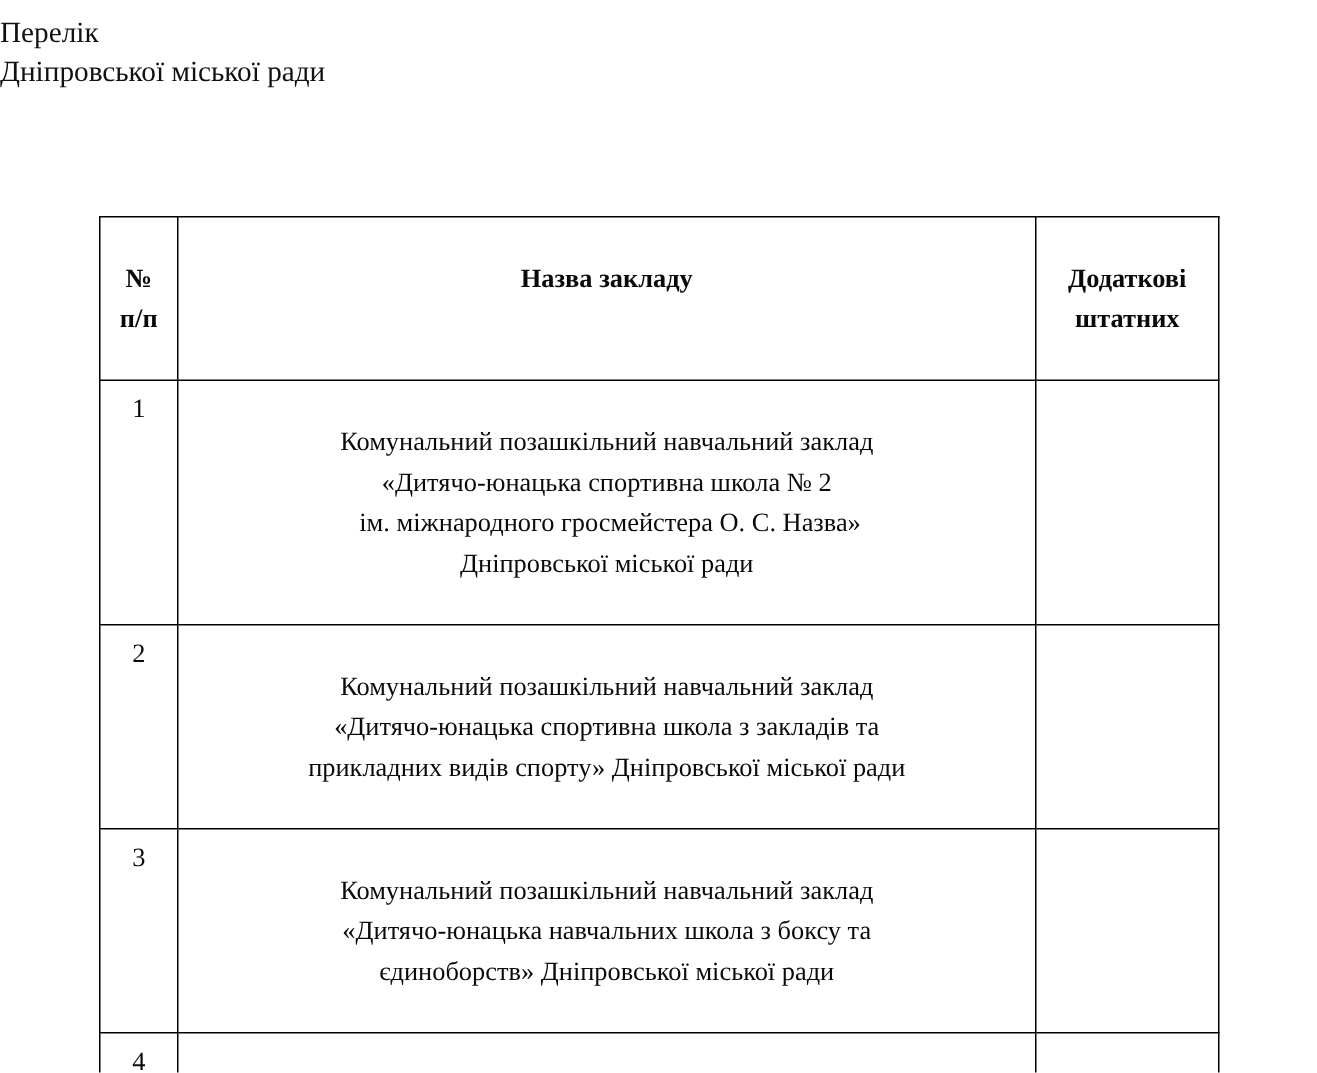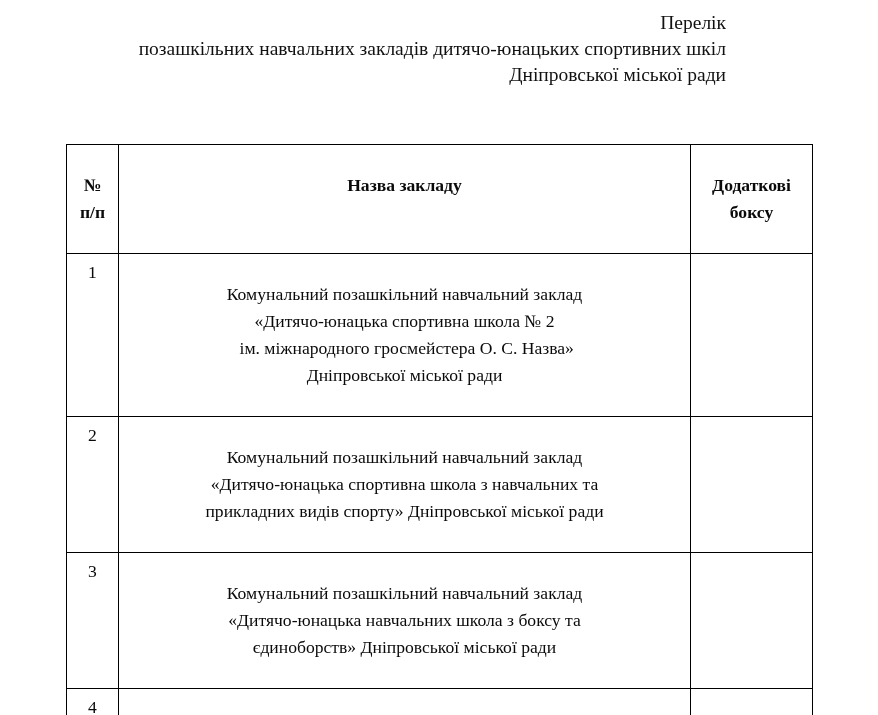--- a/index.html
+++ b/index.html
@@ -23,21 +23,21 @@
     height: 715px;
     box-sizing: border-box;
   }
 
   
   .doc-title {
     position: absolute;
     left: 0;
     top: 10px;
     width: 726px;
-    text-align: right;
+    text-align: left;
   }
   .doc-title .title-line {
     display: block;
     font-size: 19.5px;
     line-height: 26px;
     white-space: pre;
     color: #111111;
   }
 
   
@@ -106,21 +106,20 @@
     min-height: 22px;
   }
 </style>
 </head>
 <body>
 
 <div class="page">
 
   <div class="doc-title">
     <span class="title-line">Перелік</span>
-    <span class="title-line">позашкільних навчальних закладів дитячо-юнацьких спортивних шкіл</span>
     <span class="title-line">Дніпровської міської ради</span>
   </div>
 
   <div class="tbl-wrap">
     <table class="staff-table">
       <colgroup>
         <col class="c-num">
         <col class="c-name">
         <col class="c-rate">
       </colgroup>
@@ -133,21 +132,21 @@
             </span>
           </th>
           <th class="th-name">
             <span class="hdr-inner">
               <span class="ln">Назва закладу</span>
             </span>
           </th>
           <th class="th-rate">
             <span class="hdr-inner">
               <span class="ln">Додаткові</span>
-              <span class="ln">боксу</span>
+              <span class="ln">штатних</span>
             </span>
           </th>
         </tr>
       </thead>
       <tbody>
 
         <tr>
           <td class="td-num">
             <span class="num-inner">1</span>
           </td>
@@ -164,21 +163,21 @@
           </td>
         </tr>
 
         <tr>
           <td class="td-num">
             <span class="num-inner">2</span>
           </td>
           <td class="td-name">
             <span class="name-inner">
               <span class="ln">Комунальний позашкільний навчальний заклад</span>
-              <span class="ln">«Дитячо-юнацька спортивна школа з навчальних та</span>
+              <span class="ln">«Дитячо-юнацька спортивна школа з закладів та</span>
               <span class="ln">прикладних видів спорту» Дніпровської міської ради</span>
             </span>
           </td>
           <td class="td-rate">
             <span class="rate-inner"></span>
           </td>
         </tr>
 
         <tr>
           <td class="td-num">

